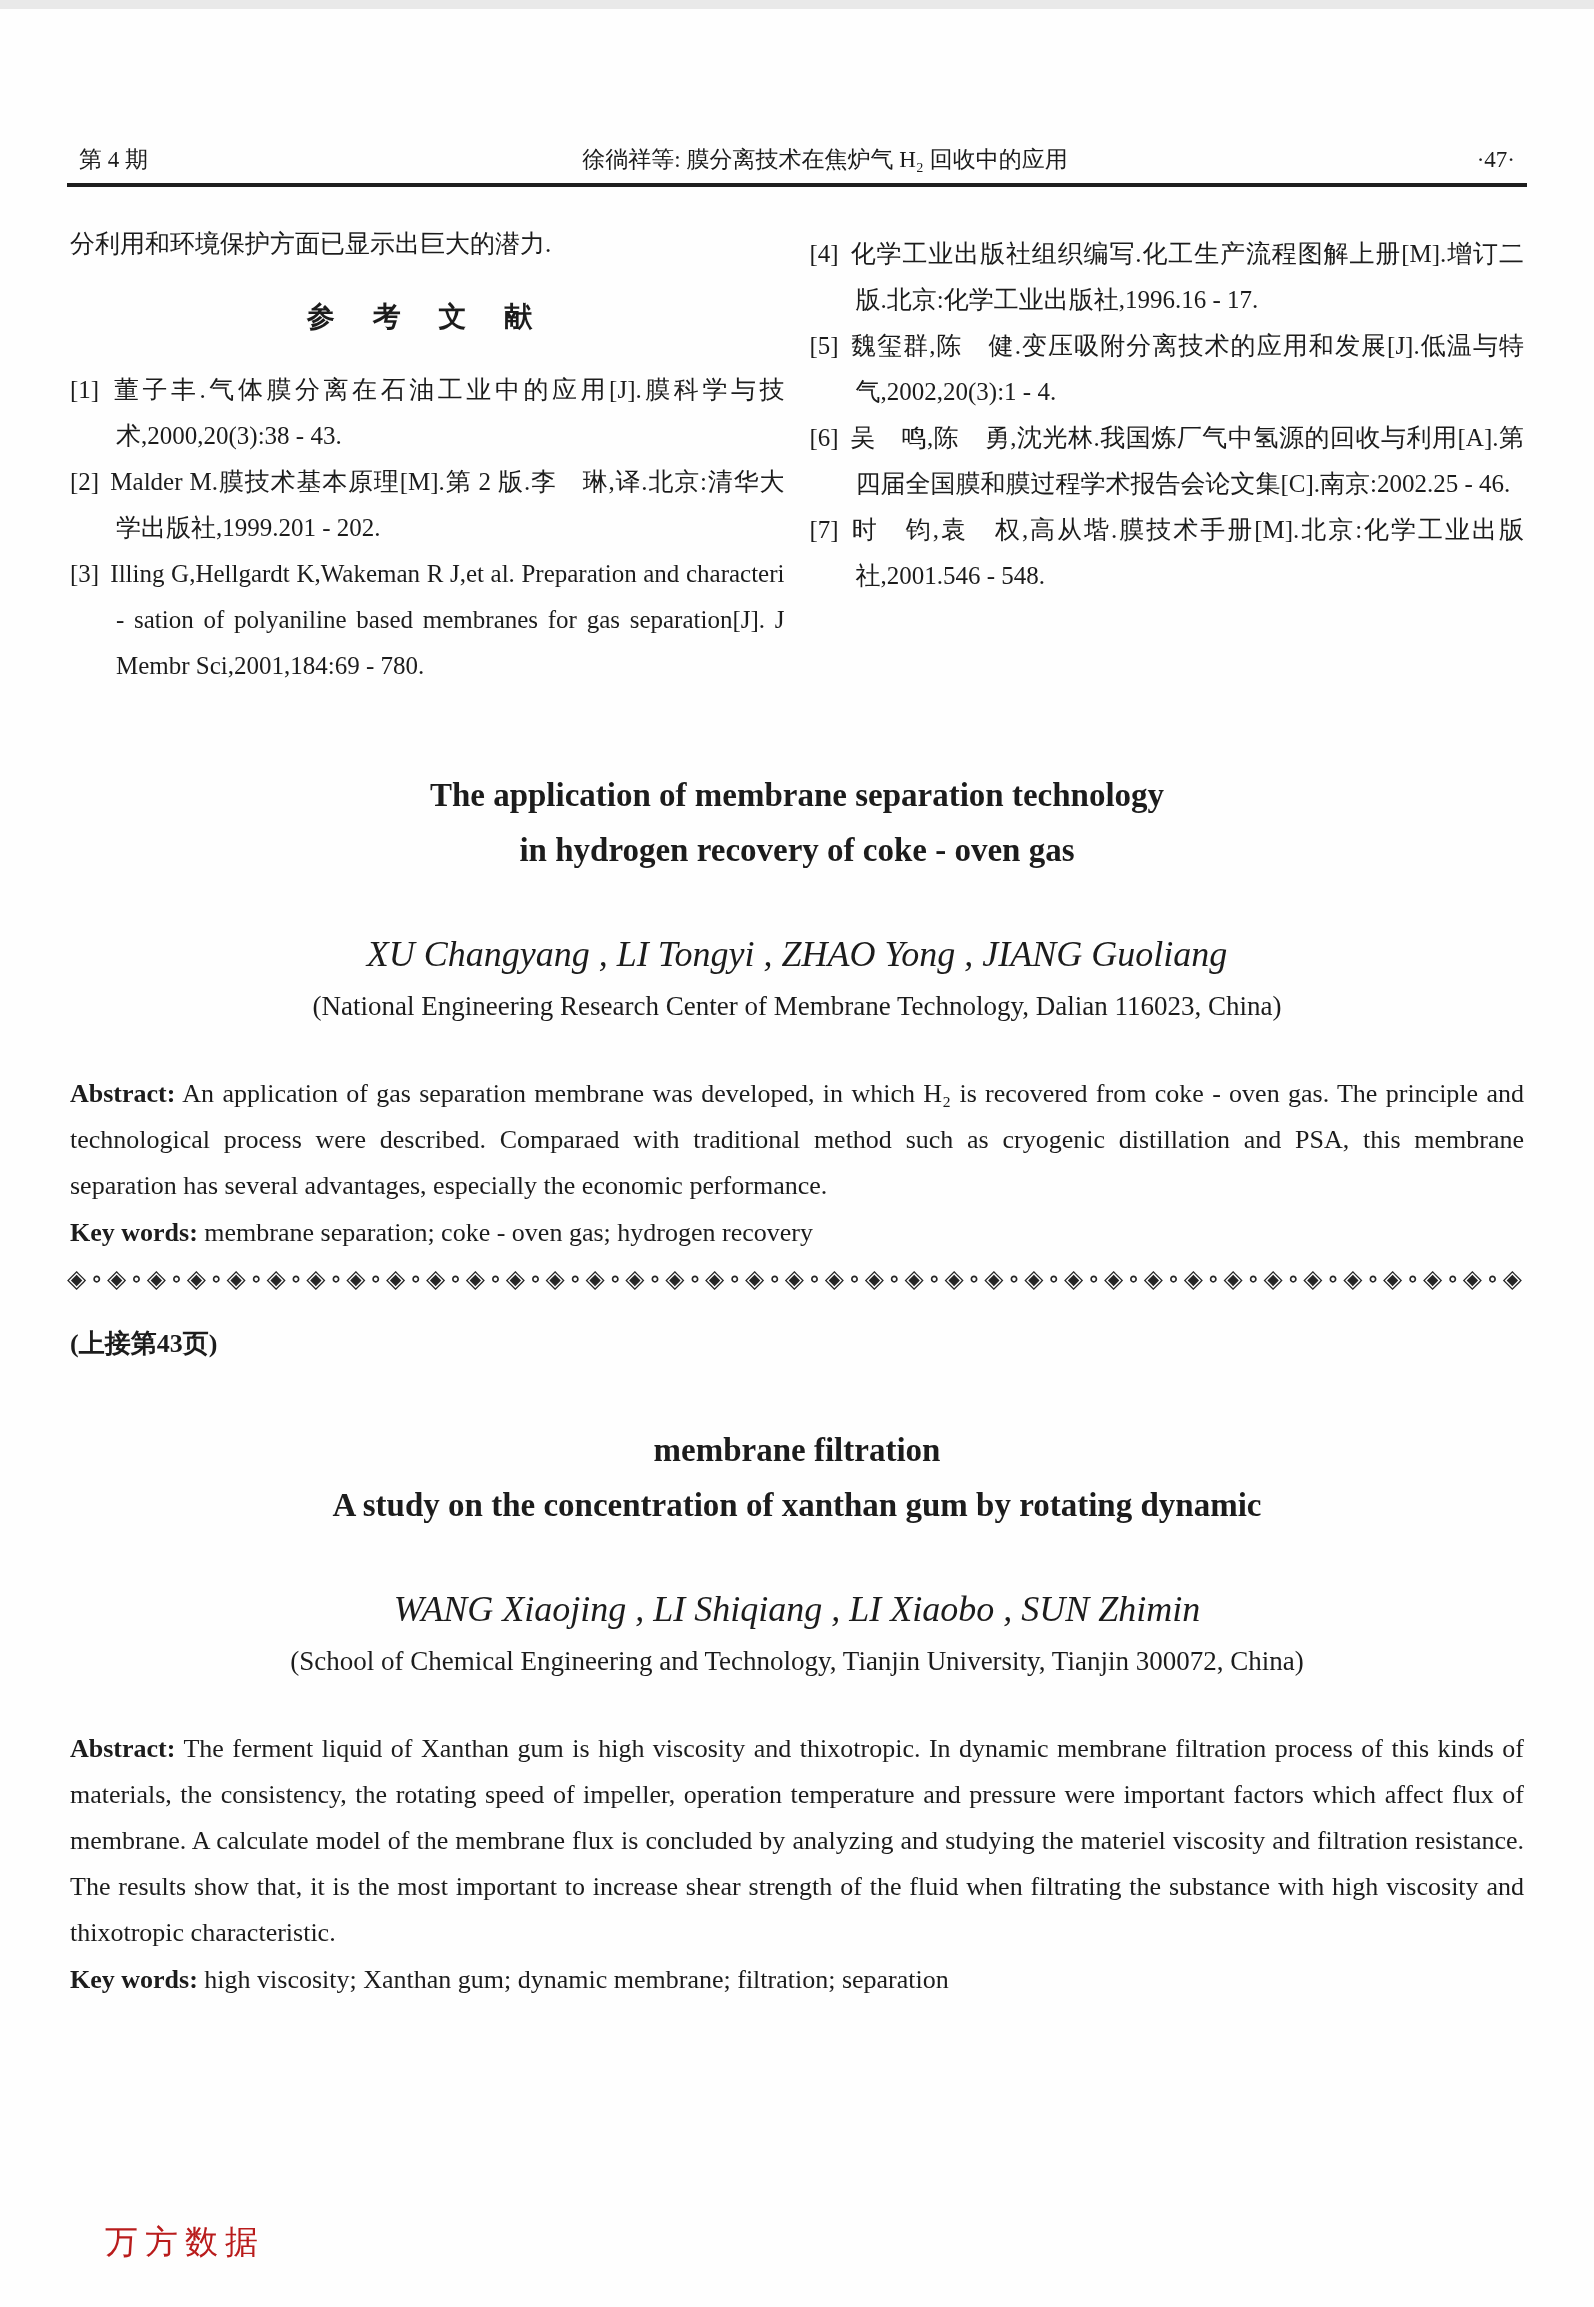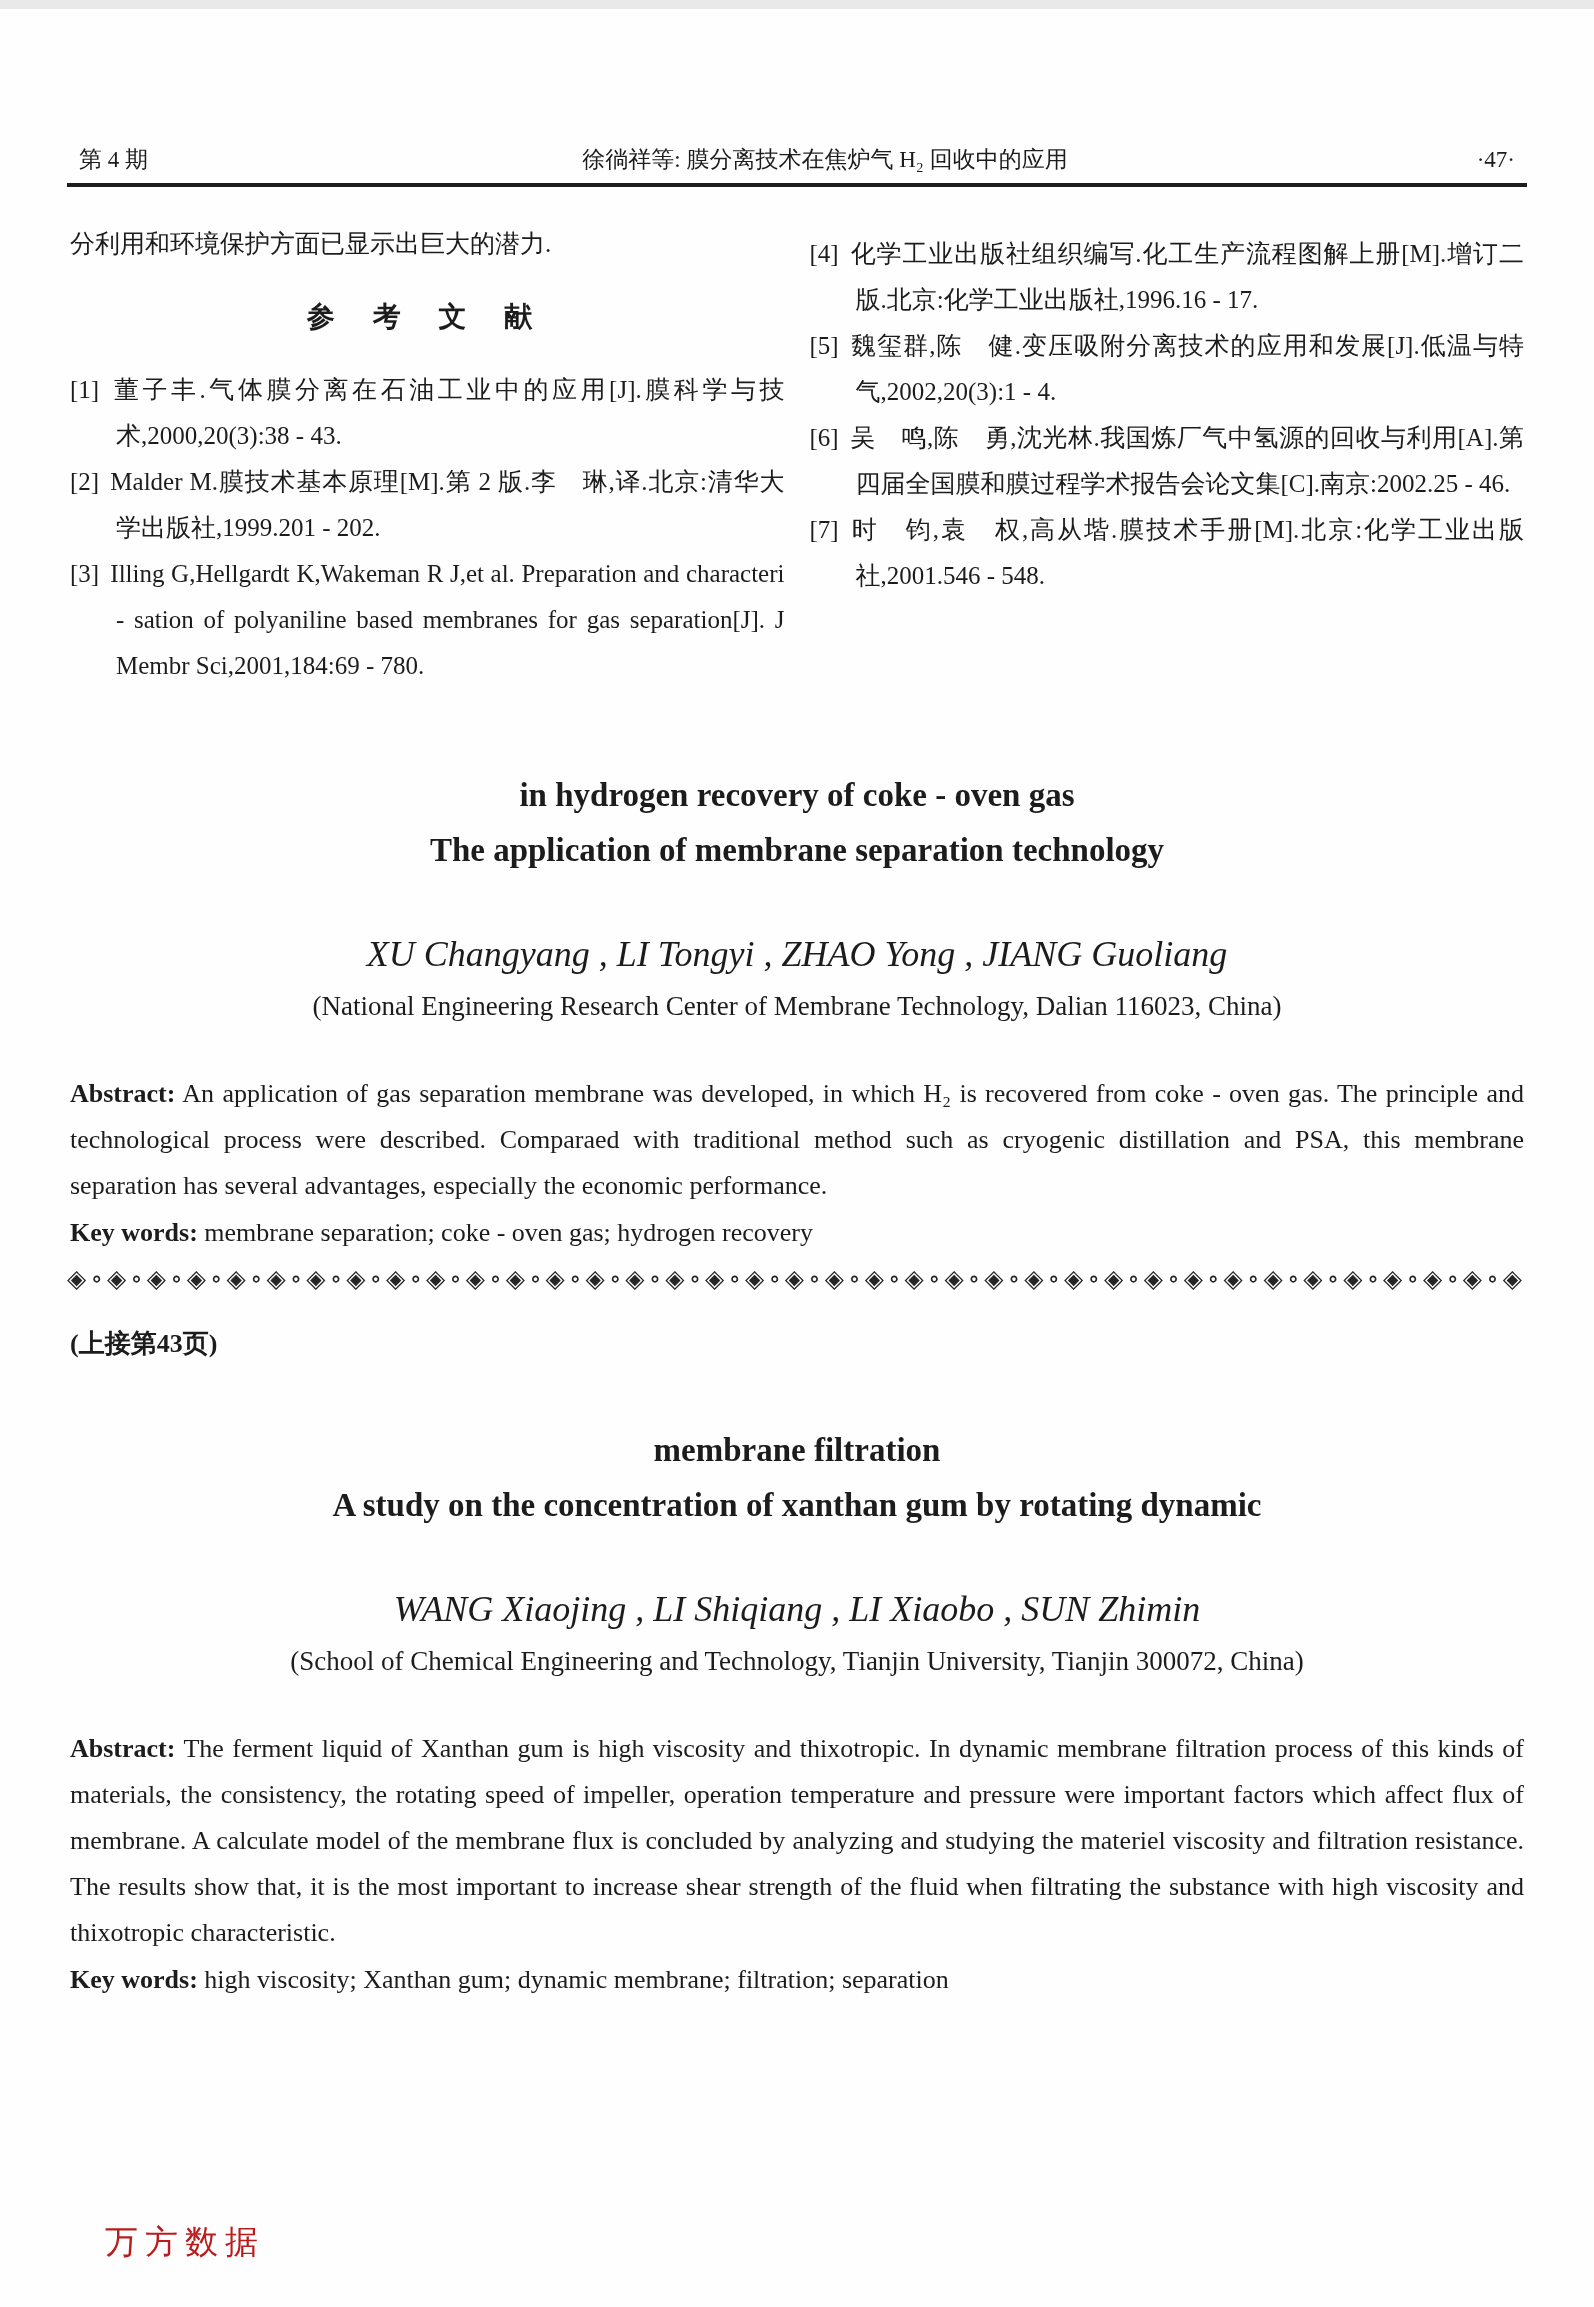--- a/index.html
+++ b/index.html
@@ -134,22 +134,22 @@
       <div class="ref-list">
         <div class="ref"><span class="ref-label">[4]</span><span>化学工业出版社组织编写.化工生产流程图解上册[M].增订二版.北京:化学工业出版社,1996.16 - 17.</span></div>
         <div class="ref"><span class="ref-label">[5]</span><span>魏玺群,陈　健.变压吸附分离技术的应用和发展[J].低温与特气,2002,20(3):1 - 4.</span></div>
         <div class="ref"><span class="ref-label">[6]</span><span>吴　鸣,陈　勇,沈光林.我国炼厂气中氢源的回收与利用[A].第四届全国膜和膜过程学术报告会论文集[C].南京:2002.25 - 46.</span></div>
         <div class="ref"><span class="ref-label">[7]</span><span>时　钧,袁　权,高从堦.膜技术手册[M].北京:化学工业出版社,2001.546 - 548.</span></div>
       </div>
     </div>
   </div>
 
   <div class="title">
+    <div>The application of membrane separation technology</div>
     <div>in hydrogen recovery of coke - oven gas</div>
-    <div>The application of membrane separation technology</div>
   </div>
   <div class="authors">XU Changyang , LI Tongyi , ZHAO Yong , JIANG Guoliang</div>
   <div class="affiliation">(National Engineering Research Center of Membrane Technology, Dalian 116023, China)</div>
   <div class="abstract">
     <span class="bold">Abstract:</span><span> An application of gas separation membrane was developed, in which H₂ is recovered from coke - oven gas. The principle and technological process were described. Comparaed with traditional method such as cryogenic distillation and PSA, this membrane separation has several advantages, especially the economic performance.</span>
   </div>
   <div class="abstract kw">
     <span class="bold">Key words:</span><span> membrane separation; coke - oven gas; hydrogen recovery</span>
   </div>
 

